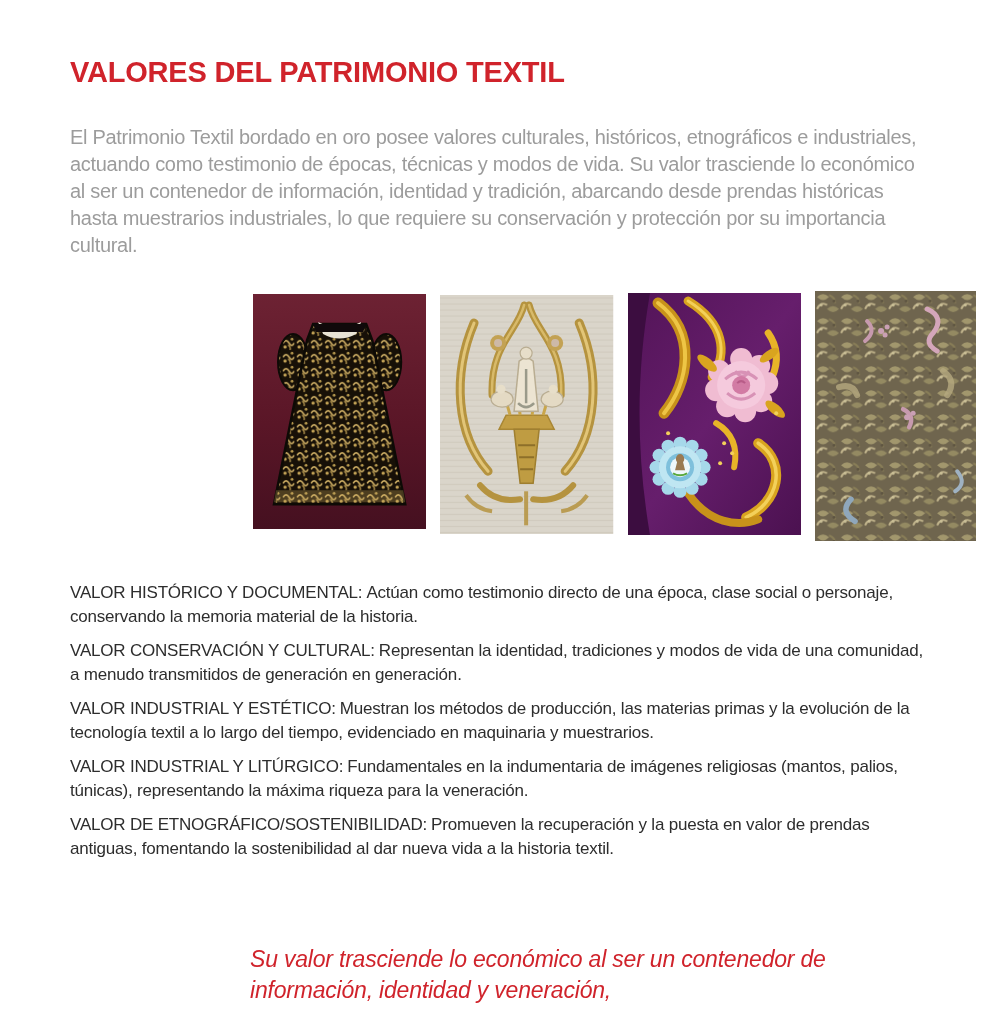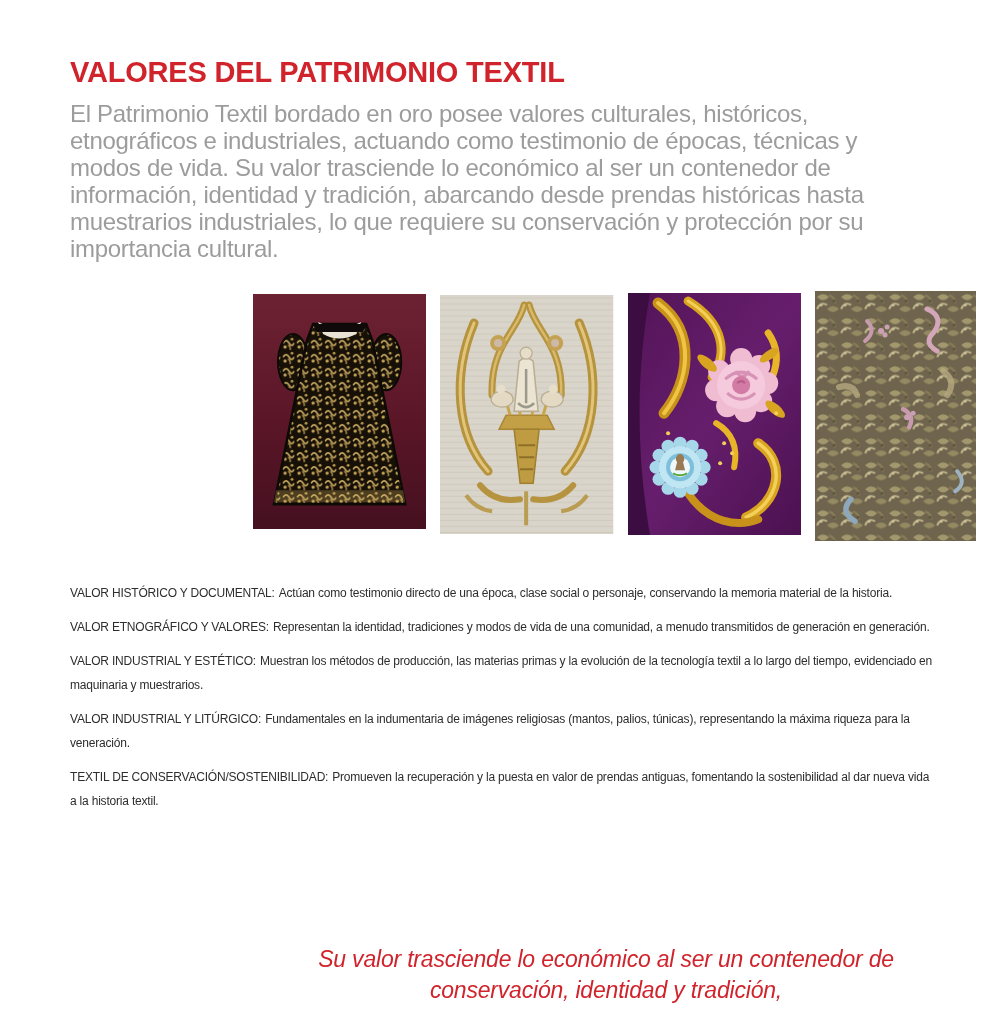--- a/index.html
+++ b/index.html
@@ -16,24 +16,24 @@
     position: absolute;
     left: 70px; top: 28px;
     margin: 0;
     font-size: 29px;
     font-weight: 700;
     letter-spacing: -0.2px;
     color: #d0232b;
   }
   .intro {
     position: absolute;
-    left: 70px; top: 72px;
+    left: 70px; top: 96px;
     width: 850px;
     margin: 0;
-    font-size: 24px;
+    font-size: 20px;
     line-height: 27px;
     letter-spacing: -0.3px;
     color: #9c9c9c;
   }
   .gallery {
     position: absolute;
     left: 253px; top: 263px;
     width: 735px;
     display: flex;
     gap: 14px;
@@ -45,31 +45,31 @@
   .tile-2 { margin-top: 4px; }
   .tile-3 { margin-top: 2px; }
   .tile-4 { margin-top: 0; }
   .values {
     position: absolute;
     left: 70px; top: 553px;
     width: 862px;
   }
   .value-item {
     margin: 0 0 10px 0;
-    font-size: 12px;
+    font-size: 17px;
     line-height: 24px;
     letter-spacing: -0.2px;
     color: #2d2d2d;
   }
   .value-item .label { margin-right: 4px; }
   .quote {
     position: absolute;
     left: 250px; top: 916px;
     width: 712px;
-    text-align: center;
+    text-align: left;
     font-style: italic;
     font-size: 23px;
     line-height: 31px;
     letter-spacing: -0.2px;
     color: #d0232b;
   }
 </style>
 </head>
 <body>
 
@@ -262,24 +262,24 @@
           <circle cx="92" cy="126" r="3"></circle>
             <circle cx="98" cy="122" r="2.5"></circle>
         </g>
       </svg>
     </div>
 
   </div>
 
   <div class="values">
     <p class="value-item"><span class="label">VALOR HISTÓRICO Y DOCUMENTAL:</span><span>Actúan como testimonio directo de una época, clase social o personaje, conservando la memoria material de la historia.</span></p>
-    <p class="value-item"><span class="label">VALOR ETNOGRÁFICO Y VALORES:</span><span>Representan la identidad, tradiciones y modos de vida de una comunidad, a menudo transmitidos de generación en generación.</span></p>
+    <p class="value-item"><span class="label">VALOR CONSERVACIÓN Y CULTURAL:</span><span>Representan la identidad, tradiciones y modos de vida de una comunidad, a menudo transmitidos de generación en generación.</span></p>
     <p class="value-item"><span class="label">VALOR INDUSTRIAL Y ESTÉTICO:</span><span>Muestran los métodos de producción, las materias primas y la evolución de la tecnología textil a lo largo del tiempo, evidenciado en maquinaria y muestrarios.</span></p>
     <p class="value-item"><span class="label">VALOR INDUSTRIAL Y LITÚRGICO:</span><span>Fundamentales en la indumentaria de imágenes religiosas (mantos, palios, túnicas), representando la máxima riqueza para la veneración.</span></p>
-    <p class="value-item"><span class="label">TEXTIL DE CONSERVACIÓN/SOSTENIBILIDAD:</span><span>Promueven la recuperación y la puesta en valor de prendas antiguas, fomentando la sostenibilidad al dar nueva vida a la historia textil.</span></p>
+    <p class="value-item"><span class="label">VALOR DE ETNOGRÁFICO/SOSTENIBILIDAD:</span><span>Promueven la recuperación y la puesta en valor de prendas antiguas, fomentando la sostenibilidad al dar nueva vida a la historia textil.</span></p>
   </div>
 
   <div class="quote">
     <div>Su valor trasciende lo económico al ser un contenedor de</div>
-    <div>conservación, identidad y tradición,</div>
+    <div>información, identidad y veneración,</div>
   </div>
 
 </div>
 
 </body></html>

